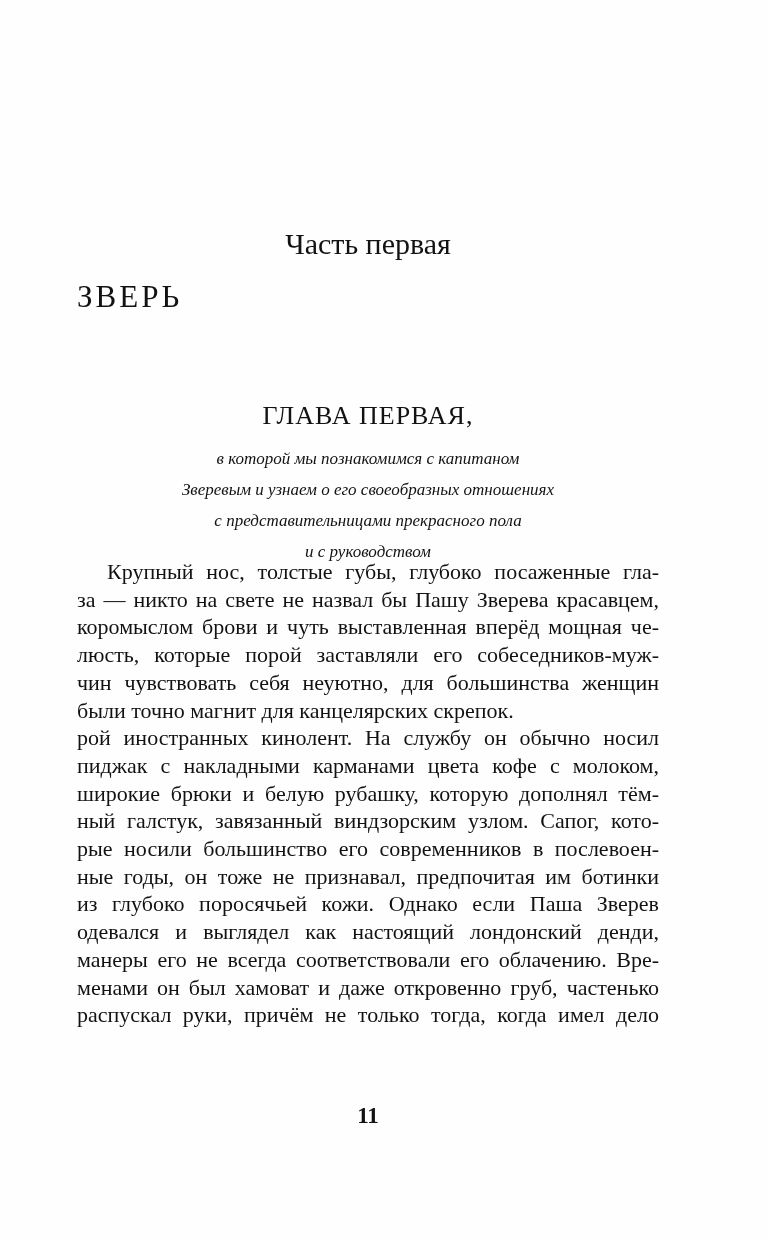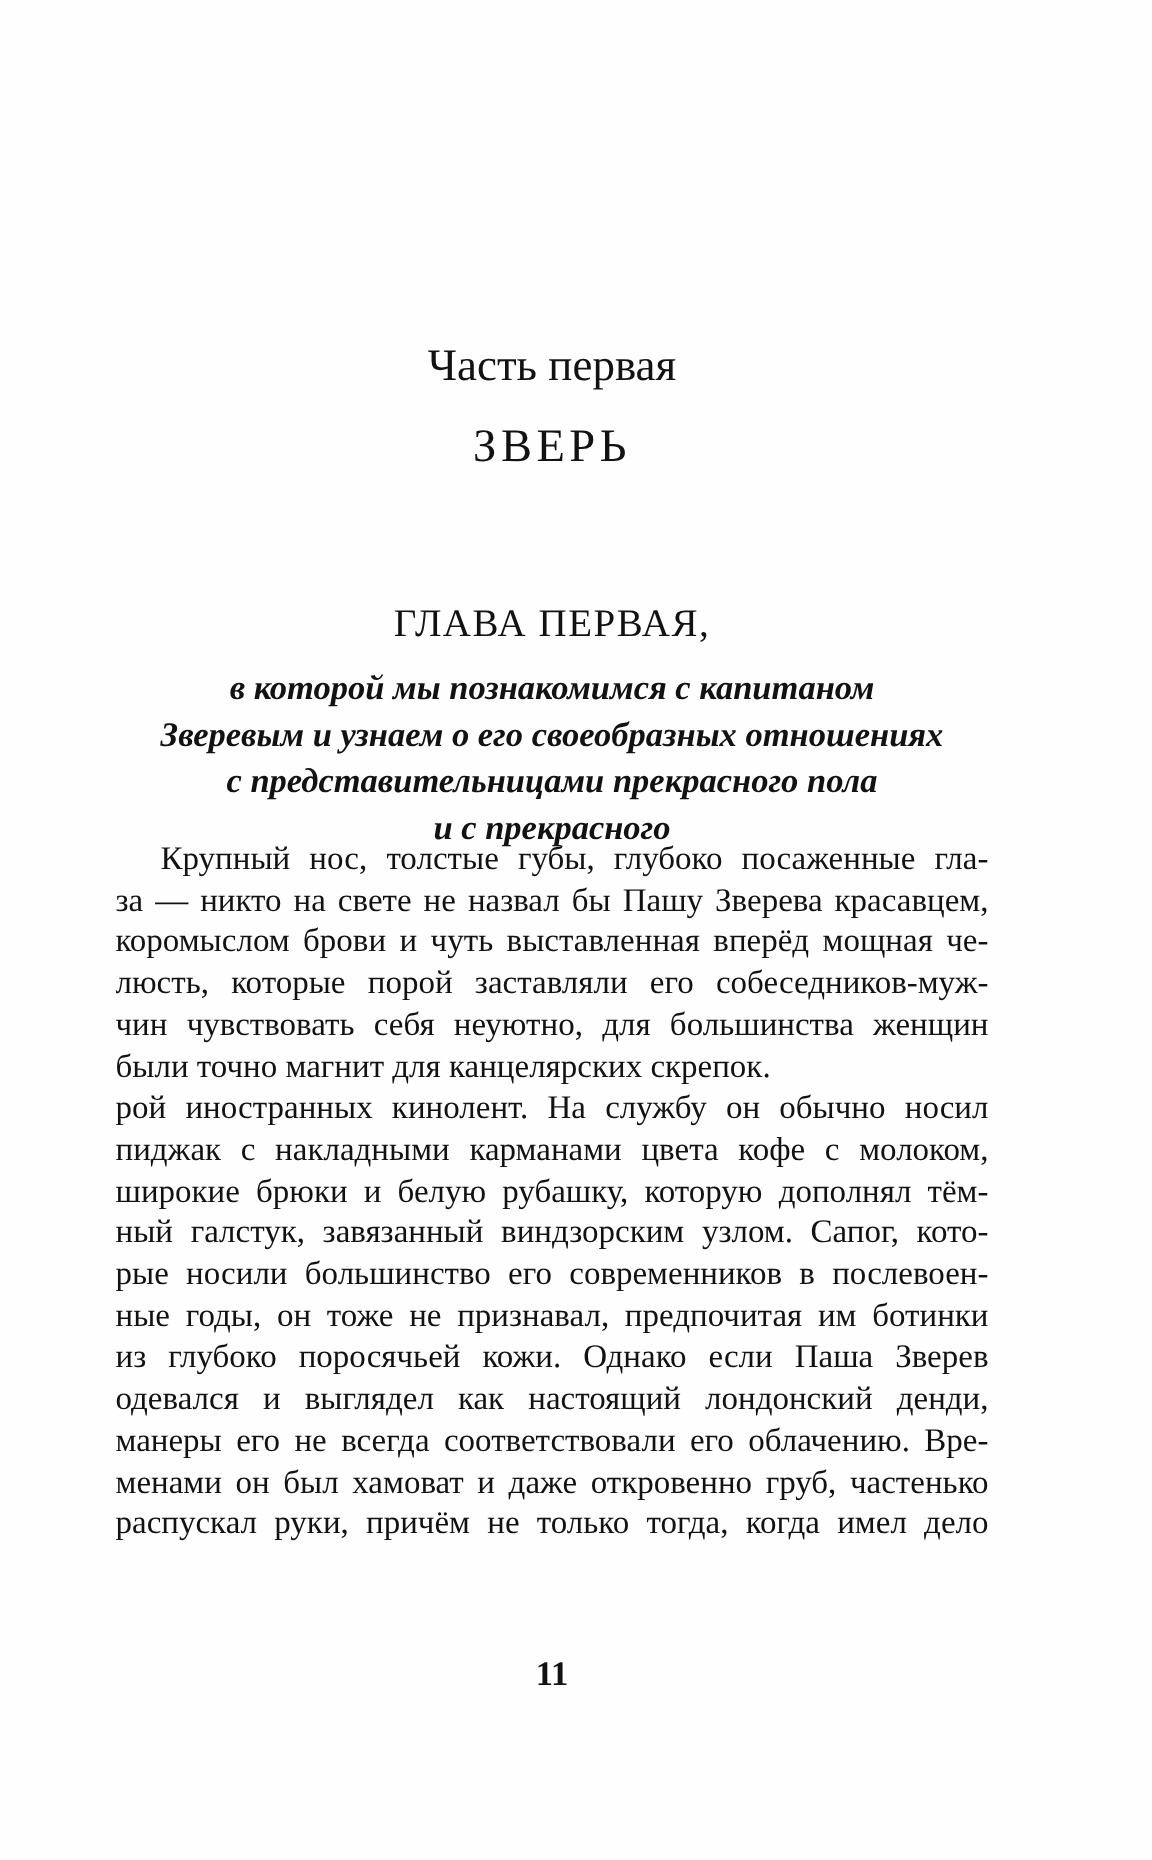--- a/index.html
+++ b/index.html
@@ -23,34 +23,34 @@
   }
   .part-label {
     top: 227px;
     font-size: 30px;
     text-align: center;
   }
   .part-title {
     top: 279px;
     font-size: 31px;
     letter-spacing: 3px;
-    text-align: center;
+    text-align: left;
   }
   .chapter-heading {
     top: 401px;
     font-size: 26px;
     letter-spacing: 1px;
     text-align: center;
   }
   .chapter-subtitle {
     top: 443px;
-    font-size: 23px;
+    font-size: 17px;
     line-height: 31px;
     font-style: italic;
-    font-weight: bold;
+    font-weight: normal;
     text-align: center;
   }
   .body-text {
     top: 558px;
     font-size: 22px;
     line-height: 27.7px;
   }
   .body-text .line {
     text-align: justify;
     text-align-last: justify;
@@ -78,21 +78,21 @@
   <div class="col part-label">Часть первая</div>
 
   <div class="col part-title">ЗВЕРЬ</div>
 
   <div class="col chapter-heading">ГЛАВА ПЕРВАЯ,</div>
 
   <div class="col chapter-subtitle">
     <div>в которой мы познакомимся с капитаном</div>
     <div>Зверевым и узнаем о его своеобразных отношениях</div>
     <div>с представительницами прекрасного пола</div>
-    <div>и с прекрасного</div>
+    <div>и с руководством</div>
   </div>
 
   <div class="col body-text">
       <div class="line indent">Крупный нос, толстые губы, глубоко посаженные гла-</div>
       <div class="line">за — никто на свете не назвал бы Пашу Зверева красавцем,</div>
       <div class="line">коромыслом брови и чуть выставленная вперёд мощная че-</div>
       <div class="line">люсть, которые порой заставляли его собеседников-муж-</div>
       <div class="line">чин чувствовать себя неуютно, для большинства женщин</div>
       <div class="line no-justify">были точно магнит для канцелярских скрепок.</div>
       <div class="line">рой иностранных кинолент. На службу он обычно носил</div>

